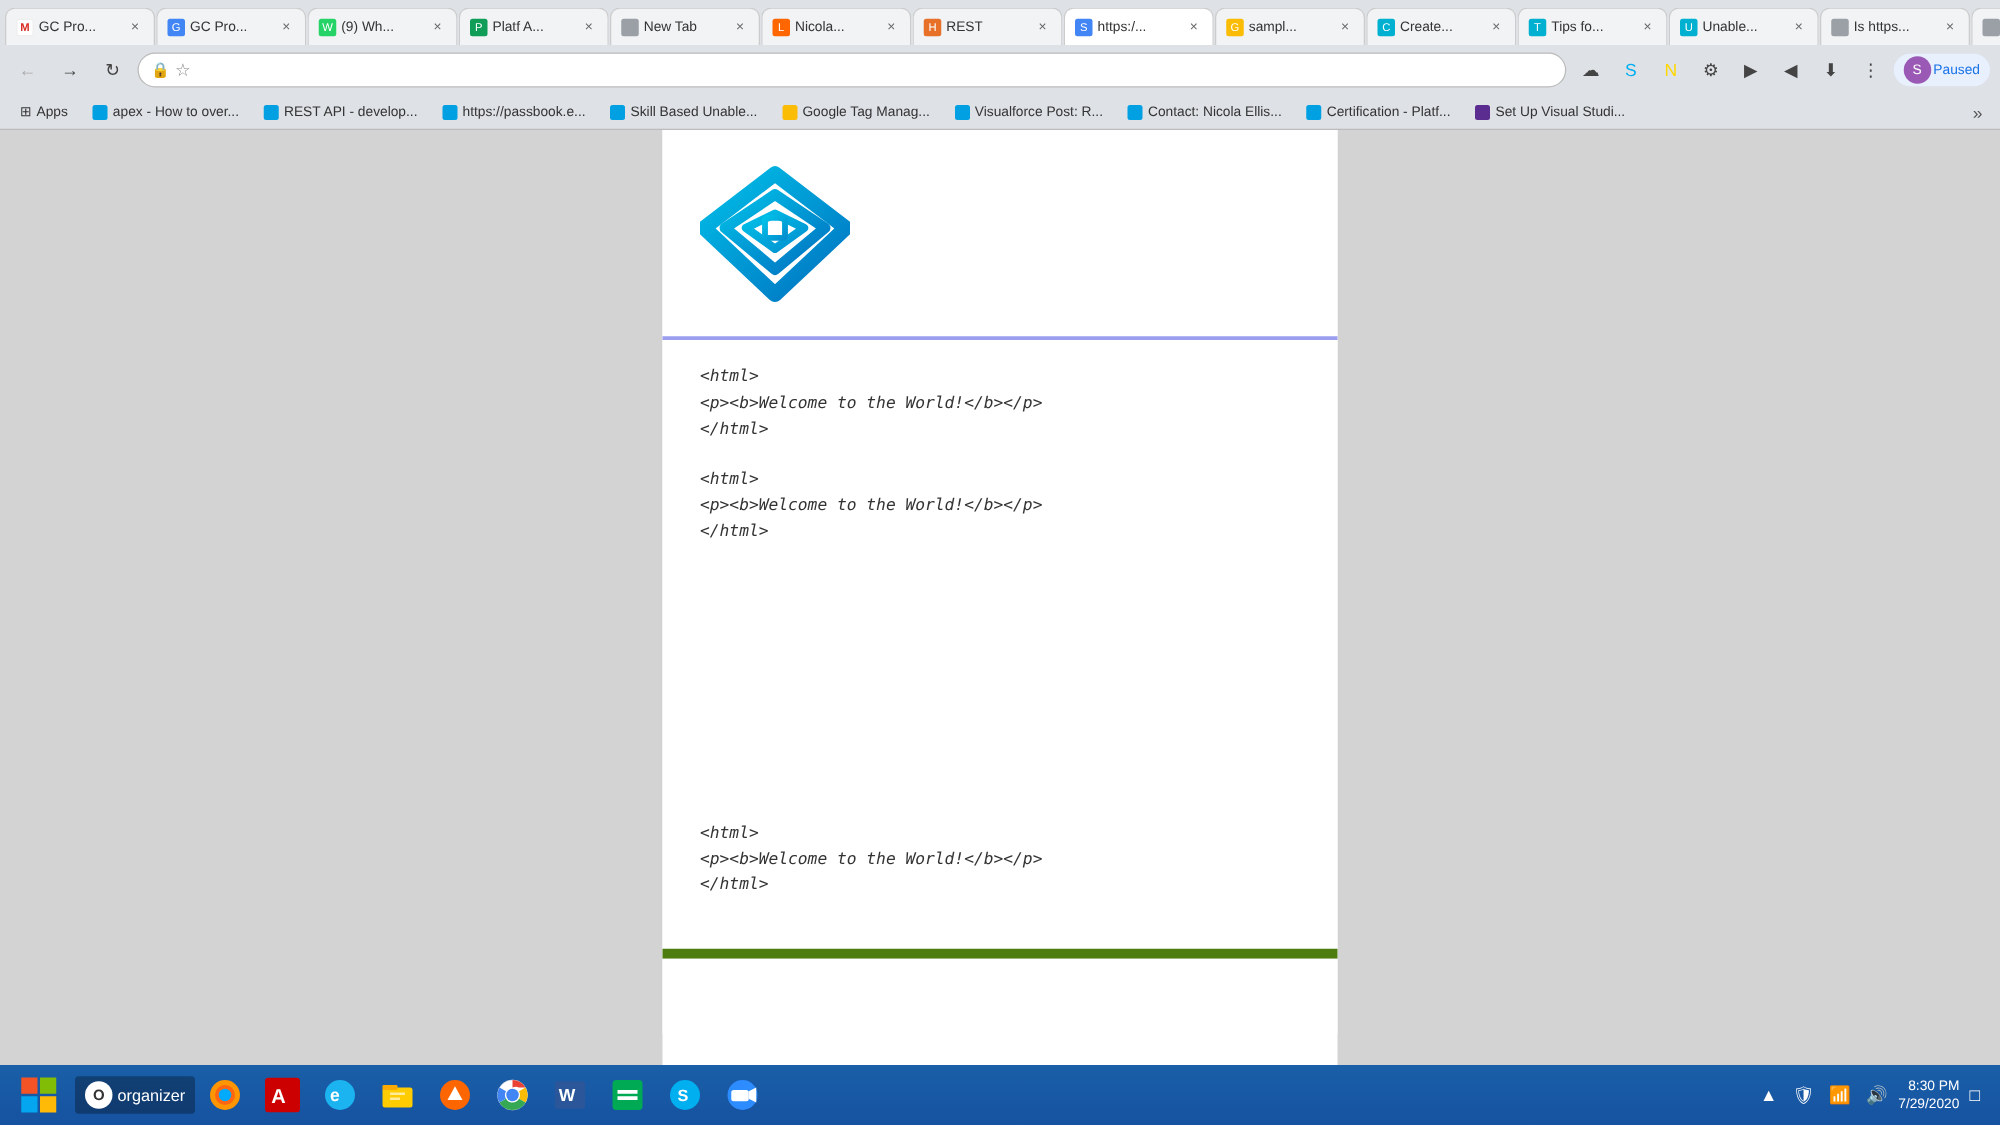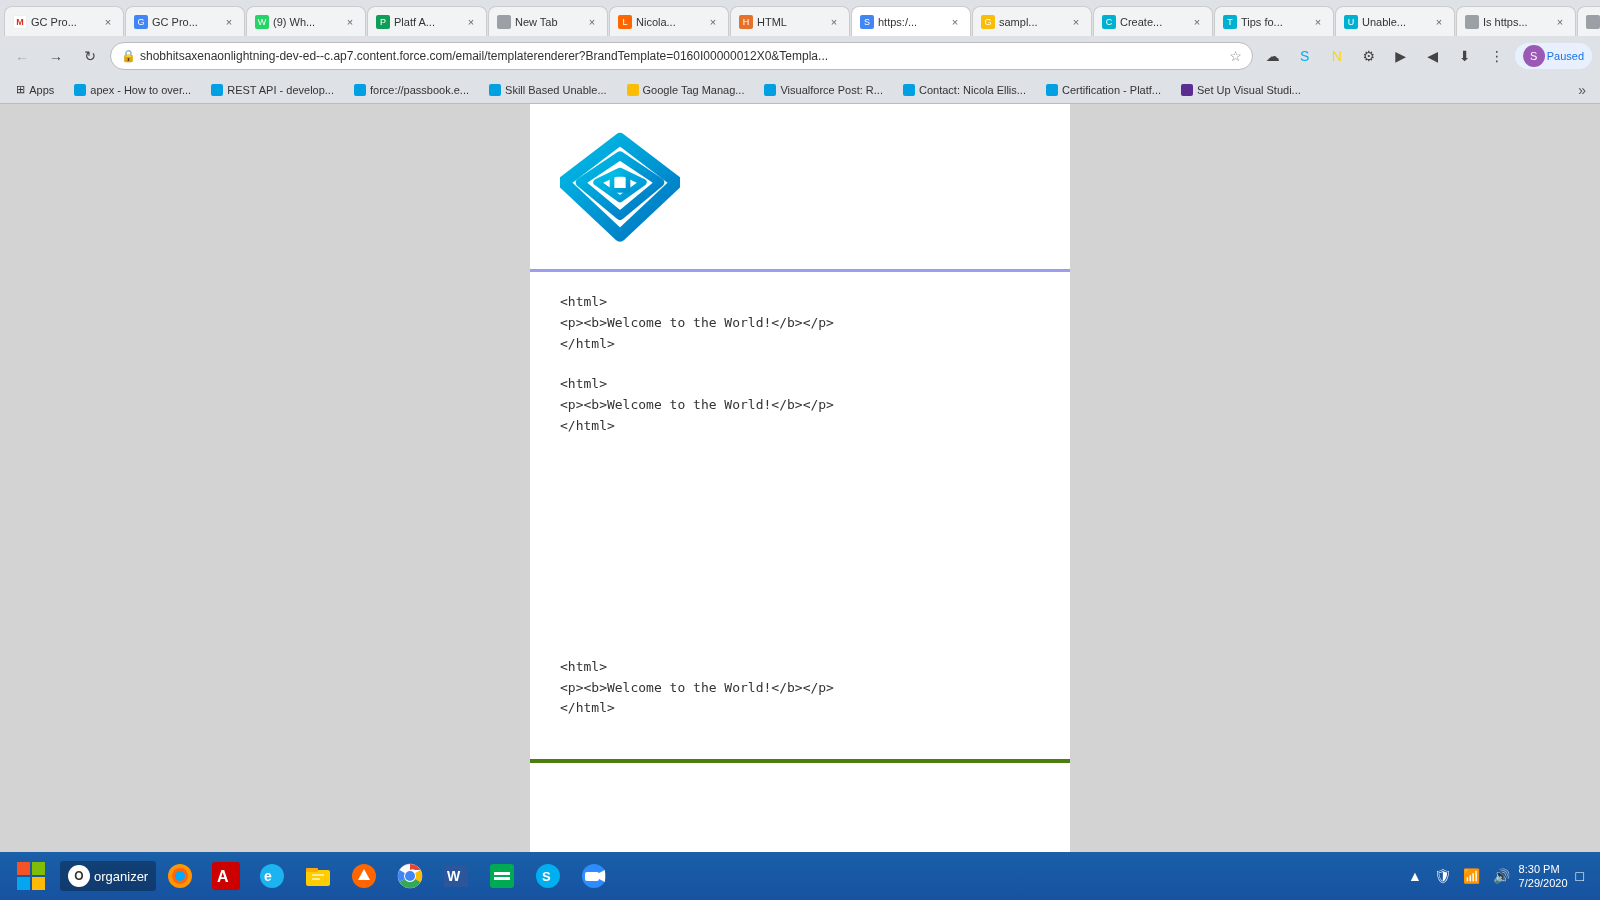--- a/index.html
+++ b/index.html
@@ -203,22 +203,23 @@
 
     
     .salesforce-logo {
       width: 120px;
       height: 130px;
     }
 
     .email-body {
       background: white;
       padding: 20px 30px;
-      border-bottom: 4px solid #4d7c0f;
+      border-bottom: 8px solid #4d7c0f;
       min-height: 420px;
+      font-style: italic;
     }
 
     .email-body-text {
       font-size: 13px;
       color: #333;
       line-height: 1.6;
       font-family: monospace;
     }
 
     .email-body-text p {
@@ -287,21 +288,21 @@
       cursor: pointer;
       padding: 2px 4px;
     }
     .tray-icon {
       font-size: 14px;
       color: white;
     }
     .tray-time {
       display: flex;
       flex-direction: column;
-      align-items: flex-start;
+      align-items: flex-end;
       color: white;
       font-size: 11px;
       line-height: 1.3;
       cursor: pointer;
     }
     .organizer-btn {
       display: flex;
       align-items: center;
       gap: 4px;
       background: rgba(0,0,0,0.3);
@@ -360,21 +361,21 @@
       <span class="tab-label">New Tab</span>
       <span class="tab-close">×</span>
     </div>
     <div class="tab">
       <div class="tab-favicon" style="width:14px;height:14px;border-radius:2px;background:#ff6600;display:flex;align-items:center;justify-content:center;font-size:9px;color:white;">L</div>
       <span class="tab-label">Nicola...</span>
       <span class="tab-close">×</span>
     </div>
     <div class="tab">
       <div class="tab-favicon" style="width:14px;height:14px;border-radius:2px;background:#e8712a;display:flex;align-items:center;justify-content:center;font-size:9px;color:white;">H</div>
-      <span class="tab-label">HTML</span>
+      <span class="tab-label">REST</span>
       <span class="tab-close">×</span>
     </div>
     <div class="tab active">
       <div class="tab-favicon" style="width:14px;height:14px;border-radius:2px;background:#4285f4;display:flex;align-items:center;justify-content:center;font-size:9px;color:white;">S</div>
       <span class="tab-label">https:/...</span>
       <span class="tab-close">×</span>
     </div>
     <div class="tab">
       <div class="tab-favicon" style="width:14px;height:14px;border-radius:2px;background:#fbbc05;display:flex;align-items:center;justify-content:center;font-size:9px;color:white;">G</div>
       <span class="tab-label">sampl...</span>
@@ -406,21 +407,20 @@
     </div>
 
   </div>
 
   <div class="address-bar-row">
     <button class="nav-btn disabled">←</button>
     <button class="nav-btn">→</button>
     <button class="nav-btn">↻</button>
     <div class="address-bar">
       <span class="address-lock">🔒</span>
-      <span class="address-text">shobhitsaxenaonlightning-dev-ed--c.ap7.content.force.com/email/templaterenderer?BrandTemplate=0160I00000012X0&amp;Templa...</span>
       <span class="address-star">☆</span>
     </div>
     <div class="toolbar-icons">
 
       <div class="toolbar-icon">☁</div>
 
       <div class="toolbar-icon" style="color:#00aff0;">S</div>
       <div class="toolbar-icon" style="color:#ffd700;">N</div>
       <div class="toolbar-icon">⚙</div>
       <div class="toolbar-icon">▶</div>
@@ -443,21 +443,21 @@
     <div class="bookmark-item">
       <div style="width:12px;height:12px;border-radius:2px;background:#00a0e3;display:flex;align-items:center;justify-content:center;"></div>
       <span>apex - How to over...</span>
     </div>
     <div class="bookmark-item">
       <div style="width:12px;height:12px;border-radius:2px;background:#00a0e3;"></div>
       <span>REST API - develop...</span>
     </div>
     <div class="bookmark-item">
       <div style="width:12px;height:12px;border-radius:2px;background:#00a0e3;"></div>
-      <span>force://passbook.e...</span>
+      <span>https://passbook.e...</span>
     </div>
     <div class="bookmark-item">
       <div style="width:12px;height:12px;border-radius:2px;background:#00a0e3;"></div>
       <span>Skill Based Unable...</span>
     </div>
     <div class="bookmark-item">
       <div style="width:12px;height:12px;border-radius:2px;background:#fbbc05;"></div>
       <span>Google Tag Manag...</span>
     </div>
     <div class="bookmark-item">

